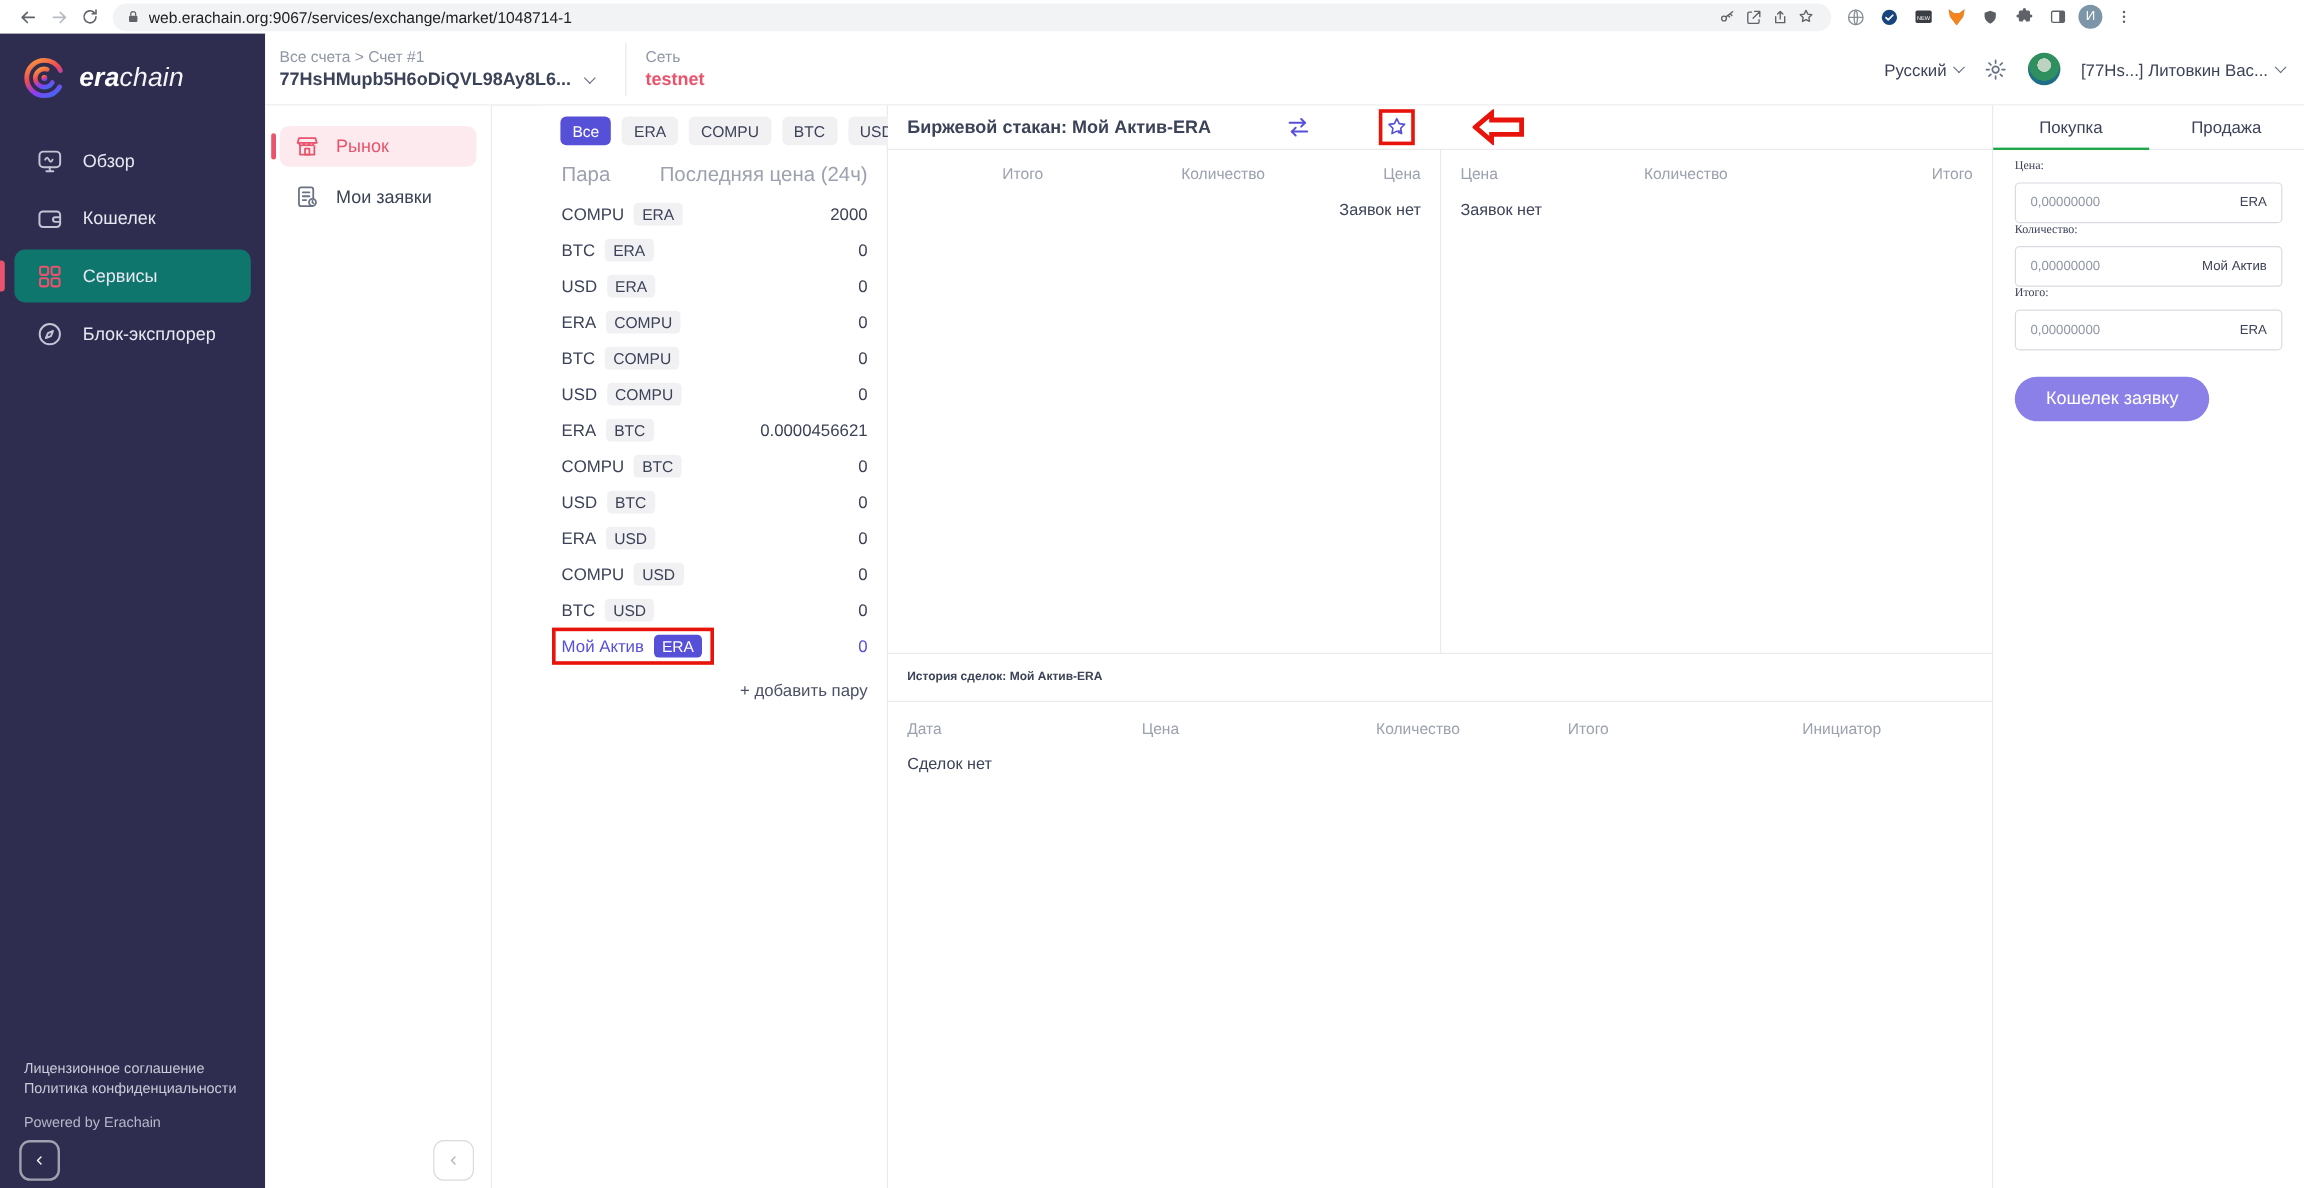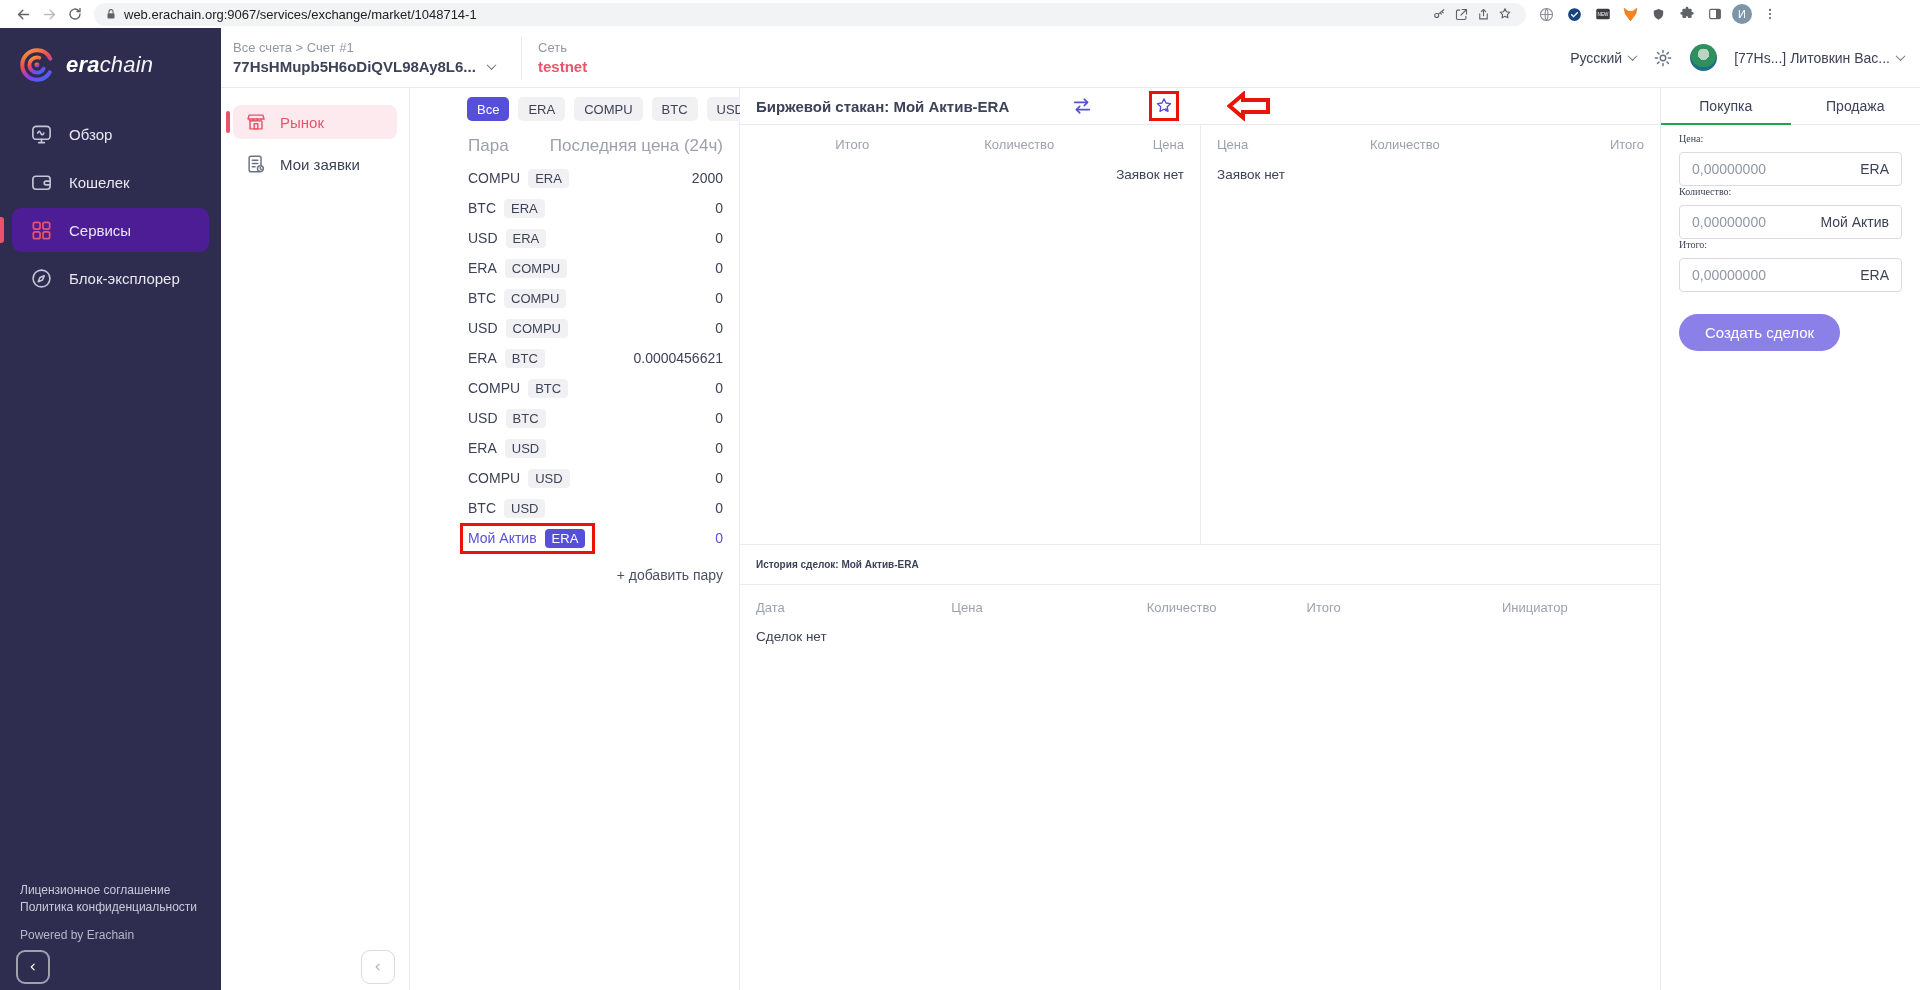--- a/index.html
+++ b/index.html
@@ -24,21 +24,21 @@
   
   .sidebar { position:absolute; top:28px; left:0; width:221px; bottom:0; background:var(--brand-navy,#2e2d4f); }
   .logo { display:flex; align-items:center; gap:10px; padding:18px 0 0 18px; }
   .logo-text { font-size:22px; color:#fff; letter-spacing:.2px;font-style:italic; }
   .logo-text b { font-weight:700; }
   .logo-text span { font-weight:400; opacity:.95; }
   .sb-nav { margin-top:28px; padding:0 12px; display:flex; flex-direction:column; gap:4px; }
   .sb-item { height:44px; display:flex; align-items:center; gap:16px; padding-left:18px; border-radius:9px;
              font-size:15px; color:#e7e8f1; position:relative; cursor:default; }
   .sb-item svg { color:#c3c5d6; }
-  .sb-item.active { background:#4c1d95; }
+  .sb-item.active { background:#0f766e; }
   .sb-item.active svg { color:var(--accent-red,#e9536b); }
   .sb-item.active::before { content:''; position:absolute; left:-12px; top:9px; width:4px; height:26px;
              background:var(--accent-red,#e9536b); border-radius:0 3px 3px 0; }
   .sb-footer { position:absolute; left:20px; bottom:46px; font-size:12px; color:#c9cbd9; line-height:17px; }
   .sb-footer .powered { margin-top:11px; color:#b6b8c9; }
   .collapse-btn { position:absolute; left:16px; bottom:6px; width:34px; height:34px; border-radius:9px;
              border:2px solid rgba(255,255,255,.55); color:#fff; display:grid; place-items:center; }
   .collapse-btn.light { left:auto; right:14px; border:1px solid #d9dbe0; color:#aeb3bc; background:#fff; }
 
   
@@ -115,21 +115,21 @@
 
   
   .trade { position:absolute; left:1660px; top:88px; width:260px; bottom:0; background:#fff; border-left:1px solid #e9e9ee; }
   .tabs { display:flex; height:37px; border-bottom:1px solid #e9e9ee; }
   .tab { width:50%; display:flex; align-items:center; justify-content:center; font-size:14px; position:relative; }
   .tab.active::after { content:''; position:absolute; left:0; right:0; bottom:-1px; height:2px;
                        background:var(--tab-green,#21a64e); }
   .tfields { padding:8px 18px 0; }
   .tlabel { margin-top:0; font-size:10px;font-family:Liberation Serif, serif; }
   .tinput { margin-top:8px; height:32px; border:1px solid #d9dbe1; border-radius:4px;
-            display:flex; align-items:center; padding:16px 12px; font-size:14px; background:#fff; }
+            display:flex; align-items:center; padding:16px 12px; font-size:11px; background:#fff; }
   .tvalue { color:#9097a5; }
   .tsuffix { margin-left:auto; color:#3c4257; }
   .tsubmit { margin:22px 0 0 18px; height:37px; padding:0 26px; border:none; border-radius:19px;
              background:var(--button-purple,#8b80e8); color:#fff; font-size:15px; font-family:inherit; }
 </style>
 </head>
 <body>
 
 <div class="browser">
   <div class="bnav">
@@ -541,14 +541,14 @@
         </div>
       </div>
       <div class="tgroup">
         <div class="tlabel">Итого:</div>
         <div class="tinput">
           <span class="tvalue">0,00000000</span>
           <span class="tsuffix">ERA</span>
         </div>
       </div>
     </div>
-  <button class="tsubmit">Создать сделок</button>
+  <button class="tsubmit">Кошелек заявку</button>
 </aside>
 
 </body></html>

